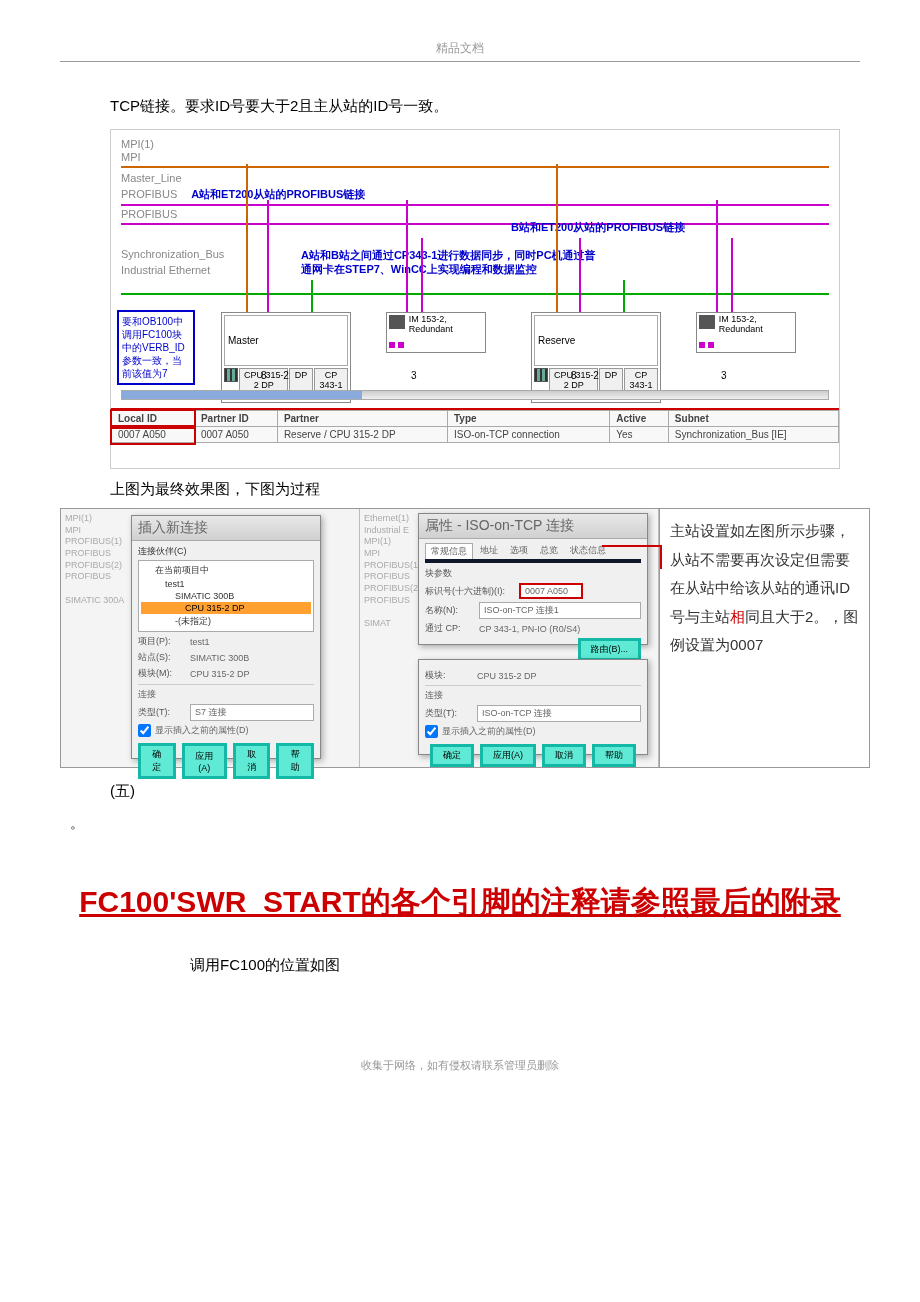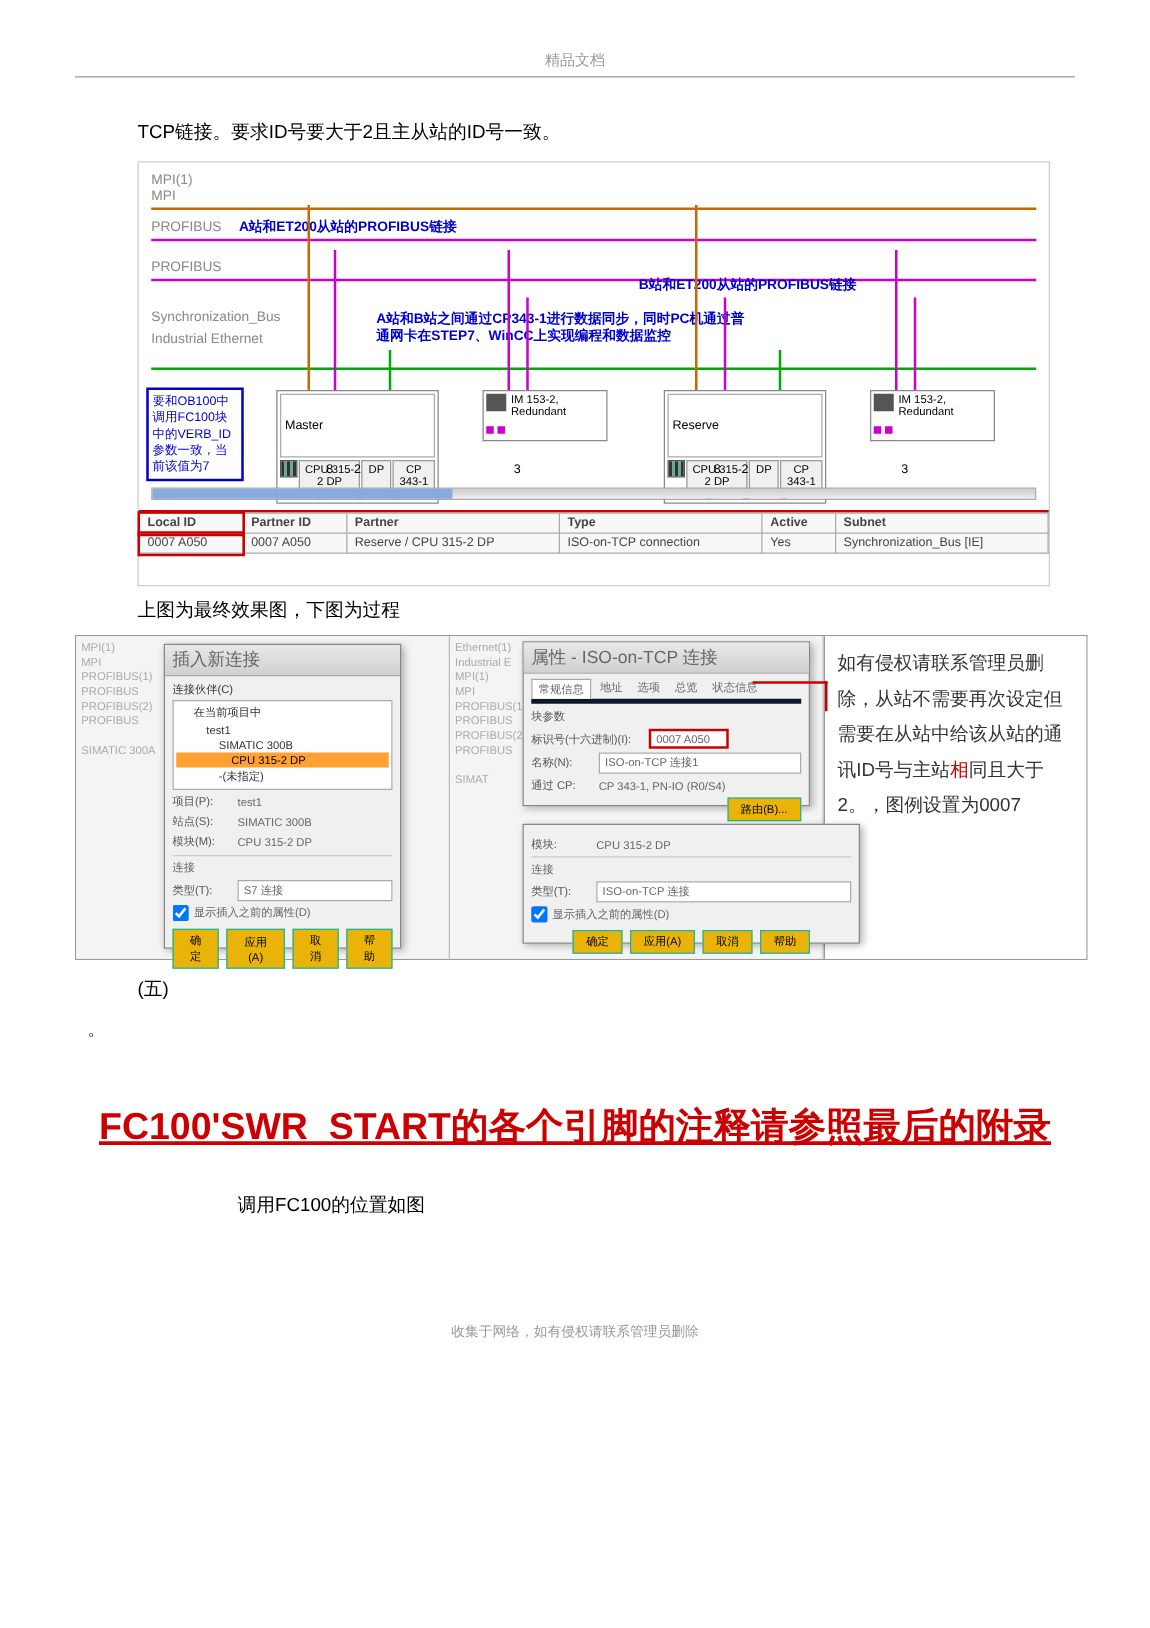--- a/index.html
+++ b/index.html
@@ -32,21 +32,21 @@
   .panel { flex: 1; border-right: 1px solid #bbb; position: relative; background: #f4f4f4; padding: 4px; font-size: 9px; color: #666; }
   .panel:last-child { border-right: none; }
   .dialog-sim { position: absolute; background: #f0f0f0; border: 1px solid #888; box-shadow: 2px 2px 6px rgba(0,0,0,0.3); padding: 6px; font-size: 9px; }
   .dialog-title { background: linear-gradient(#e8e8e8,#d0d0d0); margin: -6px -6px 4px; padding: 3px 6px; font-size: 14px; border-bottom: 1px solid #aaa; }
   .tree-item { padding: 1px 0 1px 14px; color: #333; }
   .tree-item.sel { background: #ffa030; color: #000; }
   .field-row { margin: 3px 0; display: flex; align-items: center; gap: 4px; }
   .field-label { color: #555; min-width: 48px; }
   .field-input { border: 1px solid #aaa; background: #fff; padding: 1px 4px; flex: 1; min-height: 14px; }
   .btn-row { display: flex; gap: 6px; justify-content: center; margin-top: 6px; }
-  .sim-btn { border: 1px solid #14b8a6; background: #eab308; padding: 2px 10px; font-size: 9px; }
+  .sim-btn { border: 3px solid #14b8a6; background: #5eead4; padding: 2px 10px; font-size: 9px; }
   .red-box { border: 2px solid #cc0000; }
   .side-note { border-left: 1px solid #999; padding: 8px 10px; font-size: 15px; line-height: 1.9; color: #333; width: 210px; flex: none; background: #fff; }
   .side-highlight { color: #cc0000; }
   
   .section-five { font-size: 15px; padding-left: 50px; margin: 14px 0; display: flex; }
   .section-five .num { width: 60px; }
   
   .big-red { text-align: center; font-size: 30px; font-weight: bold; color: #cc0000; text-decoration: underline; line-height: 2.6; margin: 30px 0 10px; }
   
   .footer { text-align: center; font-size: 11px; color: #999; margin-top: 80px; }
@@ -62,20 +62,21 @@
 <p class="body-text">TCP链接。要求ID号要大于2且主从站的ID号一致。</p>
 
 <div class="diagram1">
 
   <div class="net-row" style="top:8px;">
     <div class="net-label">MPI(1)</div>
     <div class="net-label">MPI</div>
     <div class="net-line" style="background:#cc6600;"></div>
   </div>
   <div class="net-row" style="top:42px;">
+    <div class="net-label">Master_Line</div>
     <div class="net-label" style="display:inline-block;">PROFIBUS</div>
     <span class="annot" style="position:static; margin-left:10px;">A站和ET200从站的PROFIBUS链接</span>
     <div class="net-line" style="background:#cc00cc;"></div>
   </div>
   <div class="net-row" style="top:78px;">
     <div class="net-label">PROFIBUS</div>
     <div class="annot" style="left:390px; top:12px;">B站和ET200从站的PROFIBUS链接</div>
     <div class="net-line" style="background:#cc00cc;"></div>
   </div>
   <div class="net-row" style="top:118px;">
@@ -263,21 +264,21 @@
         </div>
       <div class="btn-row">
         <button class="sim-btn">确定</button>
         <button class="sim-btn">取消</button>
         <button class="sim-btn">帮助</button>
       </div>
     </div>
 
     <div style="position:absolute; right:-4px; top:36px; width:60px; height:24px; border:2px solid #cc0000; border-left:none; border-bottom:none;"></div>
 
-    <div class="dialog-sim" style="left:58px; top:150px; width:270px; height:96px;">
+    <div class="dialog-sim" style="left:58px; top:150px; width:230px; height:96px;">
       <div class="field-row">
           <span class="field-label">模块:</span>
           <span>CPU 315-2 DP</span>
         </div>
       <div style="border-top:1px solid #ccc; margin-top:3px; padding-top:3px;">连接</div>
       <div class="field-row">
           <span class="field-label">类型(T):</span>
           <span class="field-input">ISO-on-TCP 连接</span>
         </div>
       <div class="field-row">
@@ -287,21 +288,21 @@
       <div class="btn-row">
         <button class="sim-btn">确定</button>
         <button class="sim-btn">应用(A)</button>
         <button class="sim-btn">取消</button>
         <button class="sim-btn">帮助</button>
       </div>
     </div>
   </div>
 
   <div class="side-note">
-    <span>如有侵权请联系管理员删除，从站不需要再次设定但需要在从站中给该从站的通讯ID号与主站</span><span class="side-highlight">相</span><span>同且大于2。，图例设置为0007</span>
+    <span>主站设置如左图所示步骤，从站不需要再次设定但需要在从站中给该从站的通讯ID号与主站</span><span class="side-highlight">相</span><span>同且大于2。，图例设置为0007</span>
   </div>
 </div>
 
 <div class="section-five">
   <span class="num">(五)</span>
 </div>
 <p style="padding-left:10px;">。</p>
 
 <h2 class="big-red">FC100'SWR_START的各个引脚的注释请参照最后的附录</h2>
 

